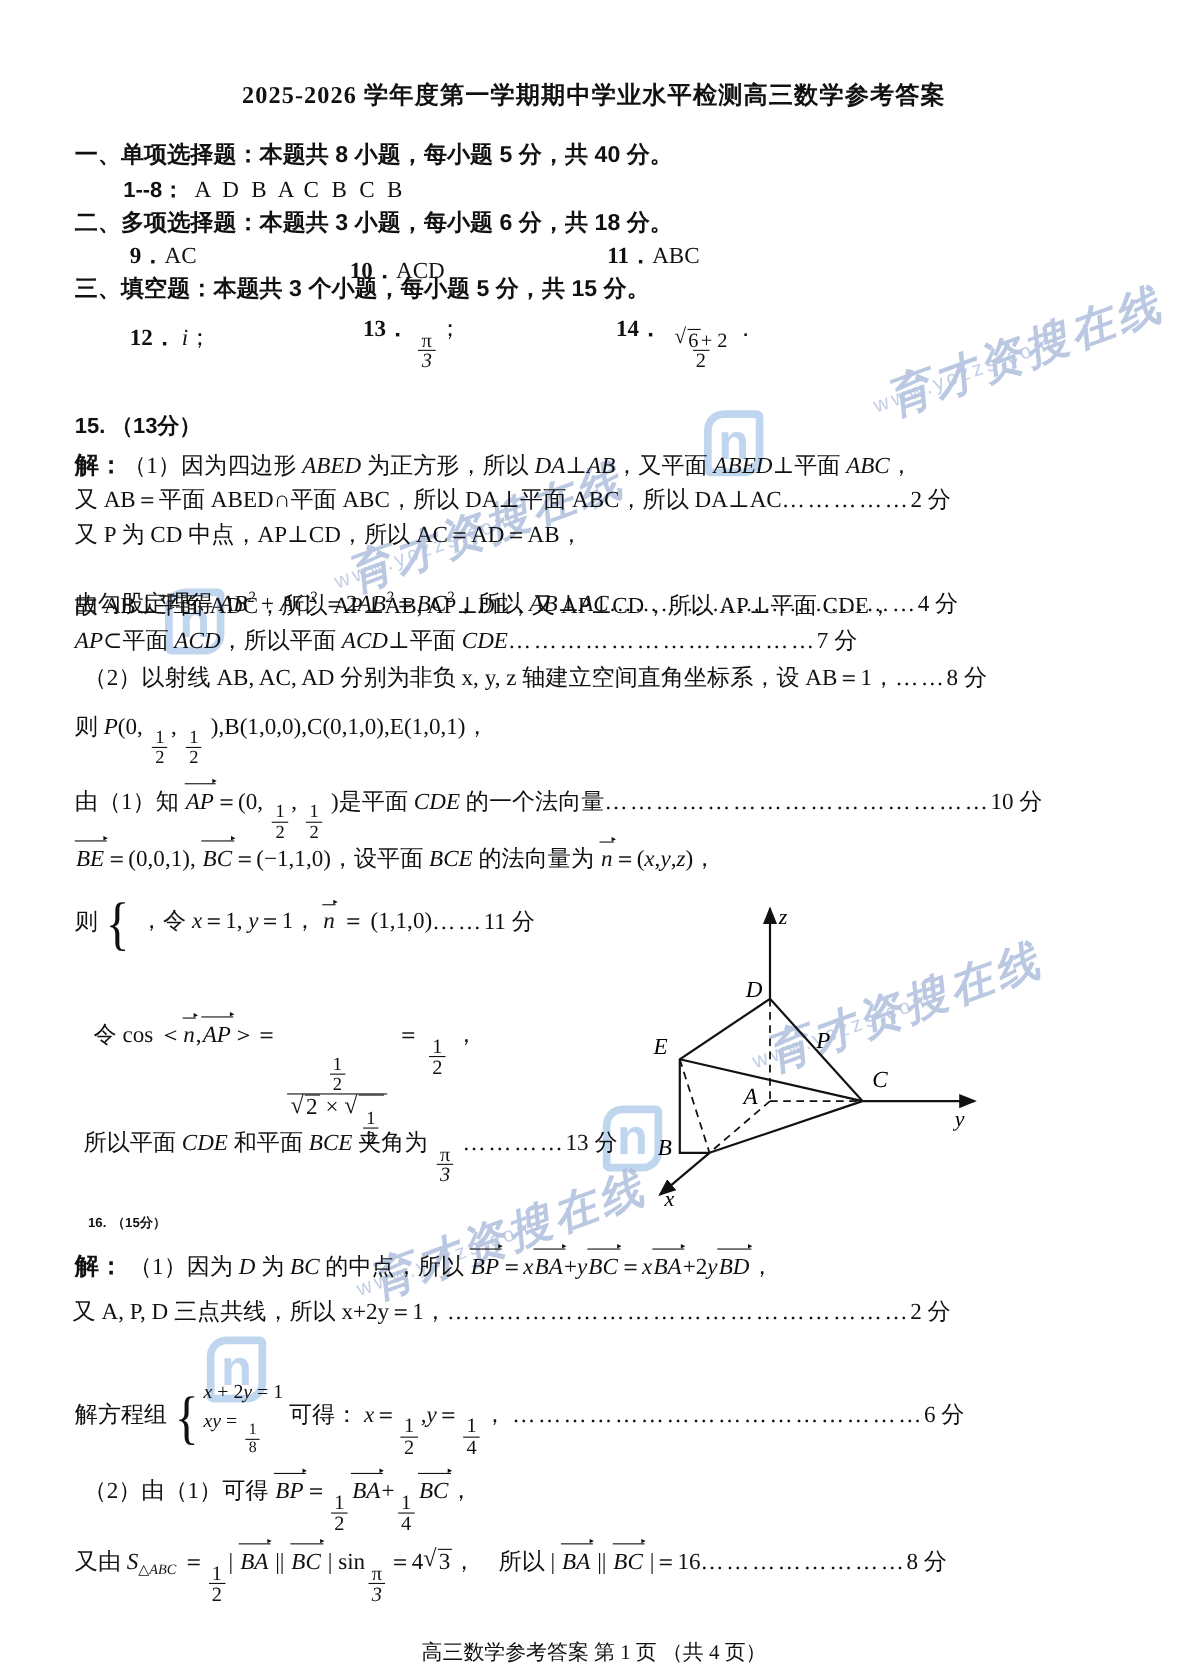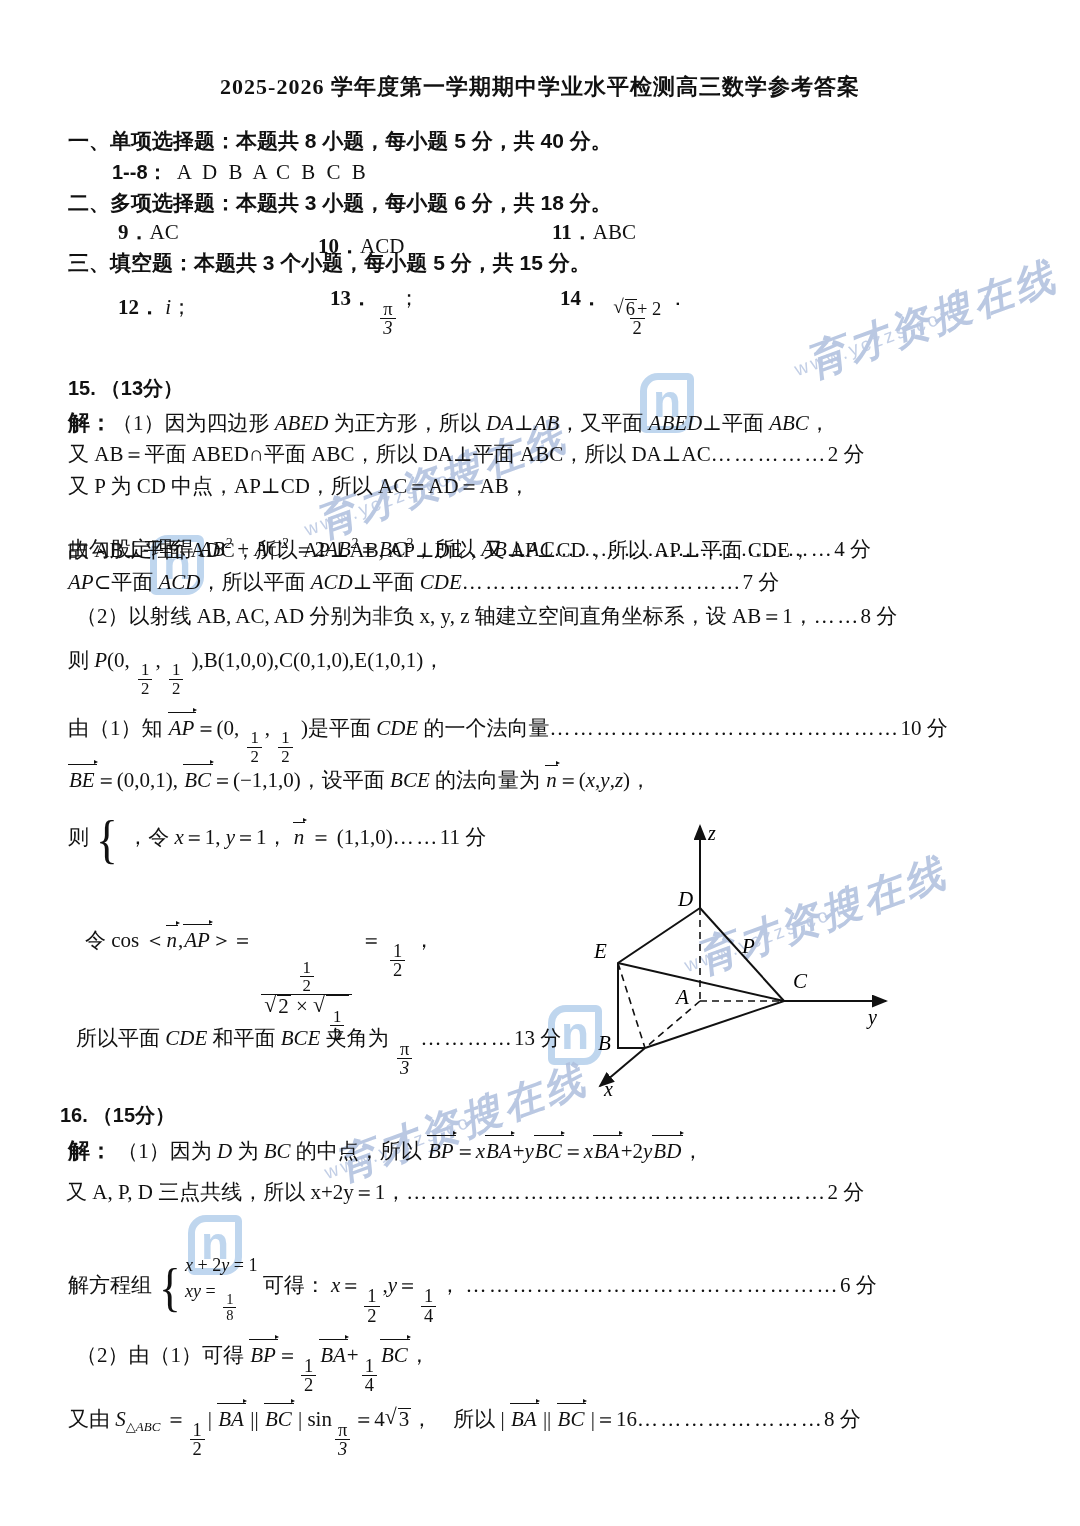--- a/index.html
+++ b/index.html
@@ -261,21 +261,21 @@
       <text x="4" y="150" font-size="21" font-style="italic" font-family="Liberation Serif, serif">E</text>
       <text x="152" y="145" font-size="21" font-style="italic" font-family="Liberation Serif, serif">P</text>
       <text x="86" y="196" font-size="21" font-style="italic" font-family="Liberation Serif, serif">A</text>
       <text x="203" y="180" font-size="21" font-style="italic" font-family="Liberation Serif, serif">C</text>
       <text x="278" y="216" font-size="20" font-style="italic" font-family="Liberation Serif, serif">y</text>
       <text x="8" y="242" font-size="21" font-style="italic" font-family="Liberation Serif, serif">B</text>
       <text x="14" y="288" font-size="20" font-style="italic" font-family="Liberation Serif, serif">x</text>
     </svg>
   </div>
 
-  <div class="row" style="left:60px;top:1105px;font-family:'Liberation Sans',sans-serif;font-size:20px;font-weight:700;text-align:center;">
+  <div class="row" style="left:80px;top:1105px;font-family:'Liberation Sans',sans-serif;font-size:12px;font-weight:700;text-align:center;">
     <span>16.</span><span style="margin-left:5px;">（15分）</span>
   </div>
 
   <div class="row" style="left:68px;top:1140px;">
     <span class="bold" style="font-size:22px;">解：</span>
     <span>（1）因为 <span class="mi">D</span> 为 <span class="mi">BC</span> 的中点，所以 <span class="vec arr">BP</span>＝<span class="mi">x</span><span class="vec arr">BA</span>+<span class="mi">y</span><span class="vec arr">BC</span>＝<span class="mi">x</span><span class="vec arr">BA</span>+2<span class="mi">y</span><span class="vec arr">BD</span>，</span>
   </div>
 
   <div class="row" style="left:66px;top:1182px;">
     <span>又 A, P, D 三点共线，所以 x+2y＝1，</span><span class="dots">………………………………………………</span><span>2 分</span>
@@ -320,14 +320,15 @@
   <div class="row" style="left:68px;top:1408px;">
     <span>又由 <span class="mi">S</span><span style="font-size:.62em;vertical-align:sub;font-style:italic;">△ABC</span> ＝<span class="frac">
           <span class="num">1</span>
           <span class="den">2</span>
         </span>| <span class="vec arr">BA</span> || <span class="vec arr">BC</span> | sin<span class="frac">
           <span class="num">π</span>
           <span class="den mi">3</span>
         </span>＝4<span class="sqrt"><span class="rad">3</span></span>，　所以 | <span class="vec arr">BA</span> || <span class="vec arr">BC</span> |＝16</span><span class="dots">……………………</span><span>8 分</span>
   </div>
 
+  <div class="footer">高三数学参考答案  第 1 页 （共 4 页）</div>
 
 </div>
 
 </body></html>

